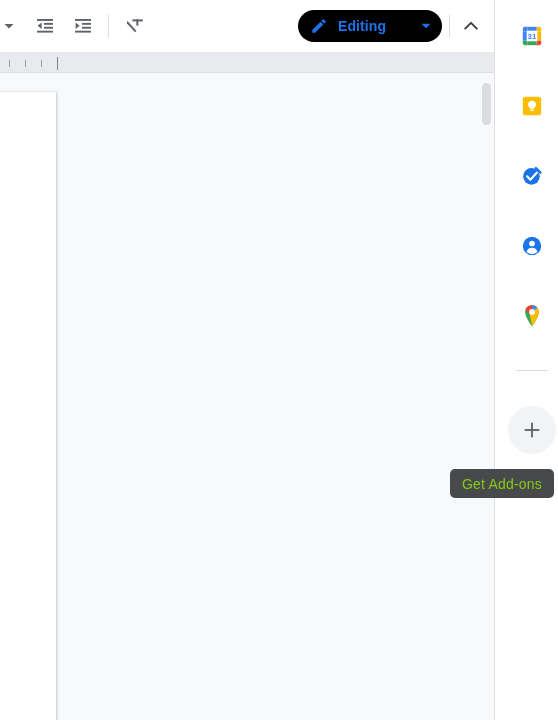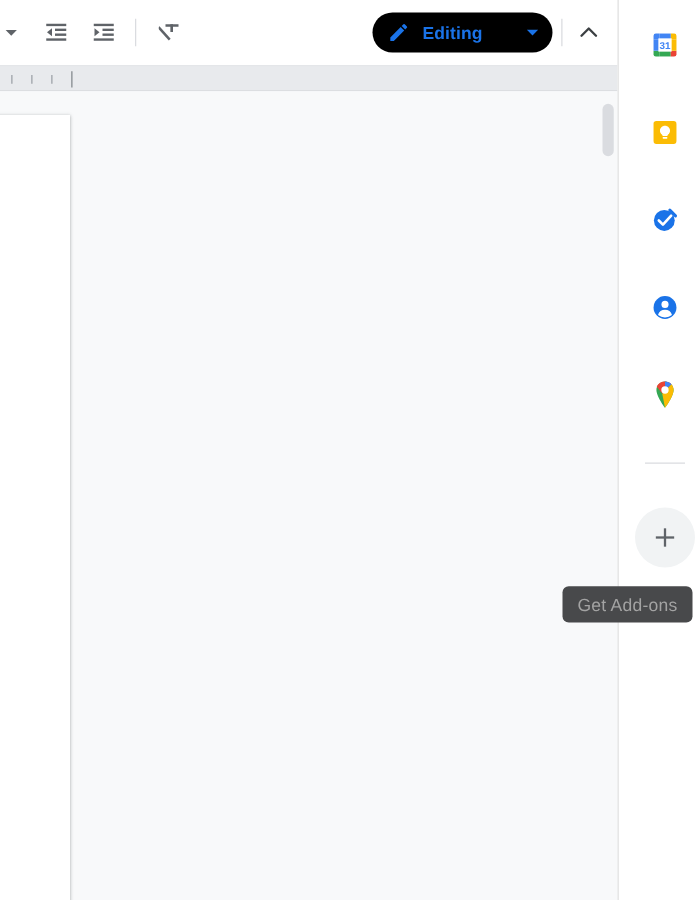--- a/index.html
+++ b/index.html
@@ -207,21 +207,21 @@
   }
 
   
   .tooltip {
     position: absolute;
     left: 450px;
     top: 469px;
     height: 29px;
     padding: 0 12px;
     background: #48494b;
-    color: #a3a3a3;
+    color: #84cc16;
     border-radius: 5px;
     font-size: 14px;
     display: flex;
     align-items: center;
     white-space: nowrap;
     letter-spacing: .2px;
   }
 </style>
 </head>
 <body>

